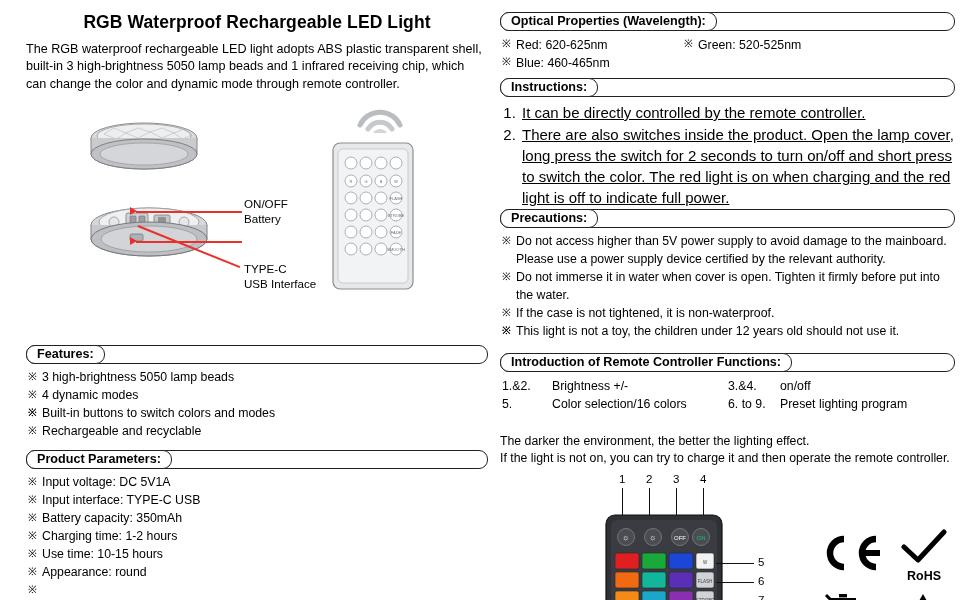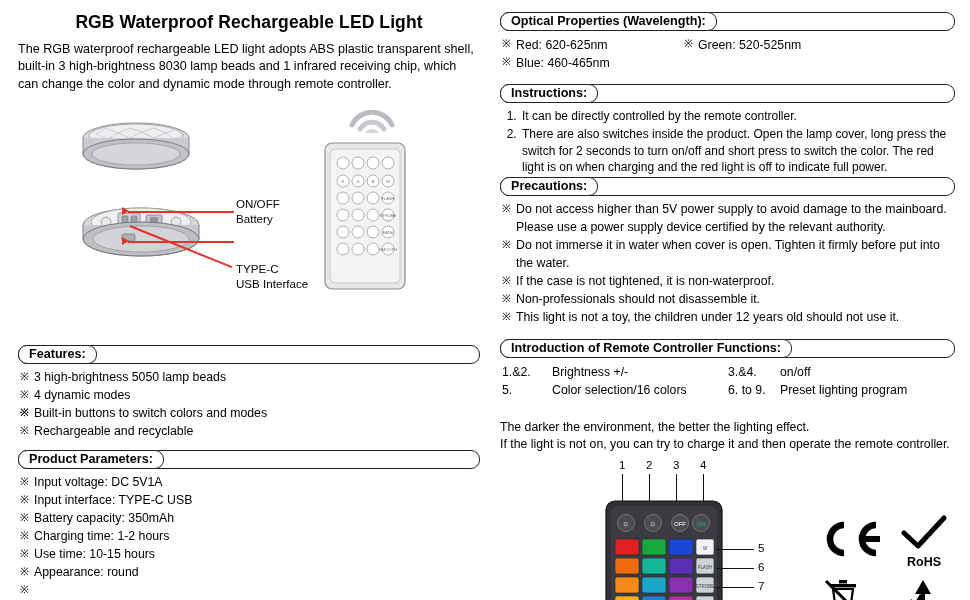--- a/index.html
+++ b/index.html
@@ -15,21 +15,21 @@
     position: relative;
     overflow: hidden;
   }
   .page {
     position: relative;
     width: 970px;
     height: 600px;
   }
   .col-left {
     position: absolute;
-    left: 18px;
+    left: 26px;
     top: 8px;
     width: 462px;
   }
   .col-right {
     position: absolute;
     left: 500px;
     top: 8px;
     width: 455px;
   }
   h1.title {
@@ -98,24 +98,25 @@
     position: absolute;
     left: 0;
     top: 0;
     font-size: 10.5px;
   }
   ol.numlist {
     margin: 2px 0 0 0;
     padding: 0 0 0 20px;
   }
   ol.numlist li {
-    font-size: 12px;
+    font-size: 15px;
     line-height: 1.4;
     padding-left: 2px;
     margin-bottom: 1px;
+    text-decoration: underline;
   }
   .two-col-wrap {
     position: relative;
     padding-left: 2px;
   }
   .wl-row {
     font-size: 12.3px;
     line-height: 1.5;
     position: relative;
     height: 18px;
@@ -237,21 +238,21 @@
 </style>
 </head>
 <body>
 
 <div class="page">
 
   <div class="col-left">
 
     <h1 class="title">RGB Waterproof Rechargeable LED Light</h1>
 
-    <p class="intro">The RGB waterproof rechargeable LED light adopts ABS plastic transparent shell, built-in 3 high-brightness 8030 lamp beads and 1 infrared receiving chip, which can change the color and dynamic mode through remote controller.</p>
+    <p class="intro">The RGB waterproof rechargeable LED light adopts ABS plastic transparent shell, built-in 3 high-brightness 5050 lamp beads and 1 infrared receiving chip, which can change the color and dynamic mode through remote controller.</p>
 
     <div class="illus">
 
       <svg class="wifi" viewBox="0 0 48 26">
         <path d="M4 18 A22 22 0 0 1 44 18" fill="none" stroke="#b9bcc0" stroke-width="5" stroke-linecap="round"></path>
         <path d="M12 22 A14 14 0 0 1 36 22" fill="none" stroke="#c6c9cd" stroke-width="5" stroke-linecap="round"></path>
         <path d="M20 26 A7 7 0 0 1 28 26" fill="none" stroke="#d2d5d8" stroke-width="5" stroke-linecap="round"></path>
       </svg>
 
       <svg class="lamp-top" viewBox="0 0 120 52">
@@ -393,42 +394,42 @@
         <span class="wl-a">Red: 620-625nm</span>
         <span class="wl-mk2">※</span>
         <span class="wl-b">Green: 520-525nm</span>
       </div>
       <div class="wl-row">
         <span class="wl-mk1">※</span>
         <span class="wl-a">Blue: 460-465nm</span>
       </div>
     </div>
 
-    <div class="sec-head" style="margin-top:12px;">
+    <div class="sec-head" style="margin-top:6px;">
       <div class="bar"></div>
       <div class="pill">
           <span>Instructions:</span>
         </div>
     </div>
     <ol class="numlist">
       <li>It can be directly controlled by the remote controller.</li>
       <li>There are also switches inside the product. Open the lamp cover, long press the switch for 2 seconds to turn on/off and short press to switch the color. The red light is on when charging and the red light is off to indicate full power.</li>
     </ol>
 
     <div class="sec-head" style="margin-top:0;">
       <div class="bar"></div>
       <div class="pill">
           <span>Precautions:</span>
         </div>
     </div>
     <ul class="list">
       <li><span class="mk">※</span><span>Do not access higher than 5V power supply to avoid damage to the mainboard. Please use a power supply device certified by the relevant authority.</span></li>
       <li><span class="mk">※</span><span>Do not immerse it in water when cover is open. Tighten it firmly before put into the water.</span></li>
       <li><span class="mk">※</span><span>If the case is not tightened, it is non-waterproof.</span></li>
-      <li><span class="mk">※</span><span>Non-professionals should not disassemble it.</span></li>
+      <li><span class="mk">※</span></li>
       <li><span class="mk">※</span><span>This light is not a toy, the children under 12 years old should not use it.</span></li>
     </ul>
 
     <div class="sec-head" style="margin-top:12px;">
       <div class="bar"></div>
       <div class="pill">
           <span>Introduction of Remote Controller Functions:</span>
         </div>
     </div>
     <div class="fn-table">

